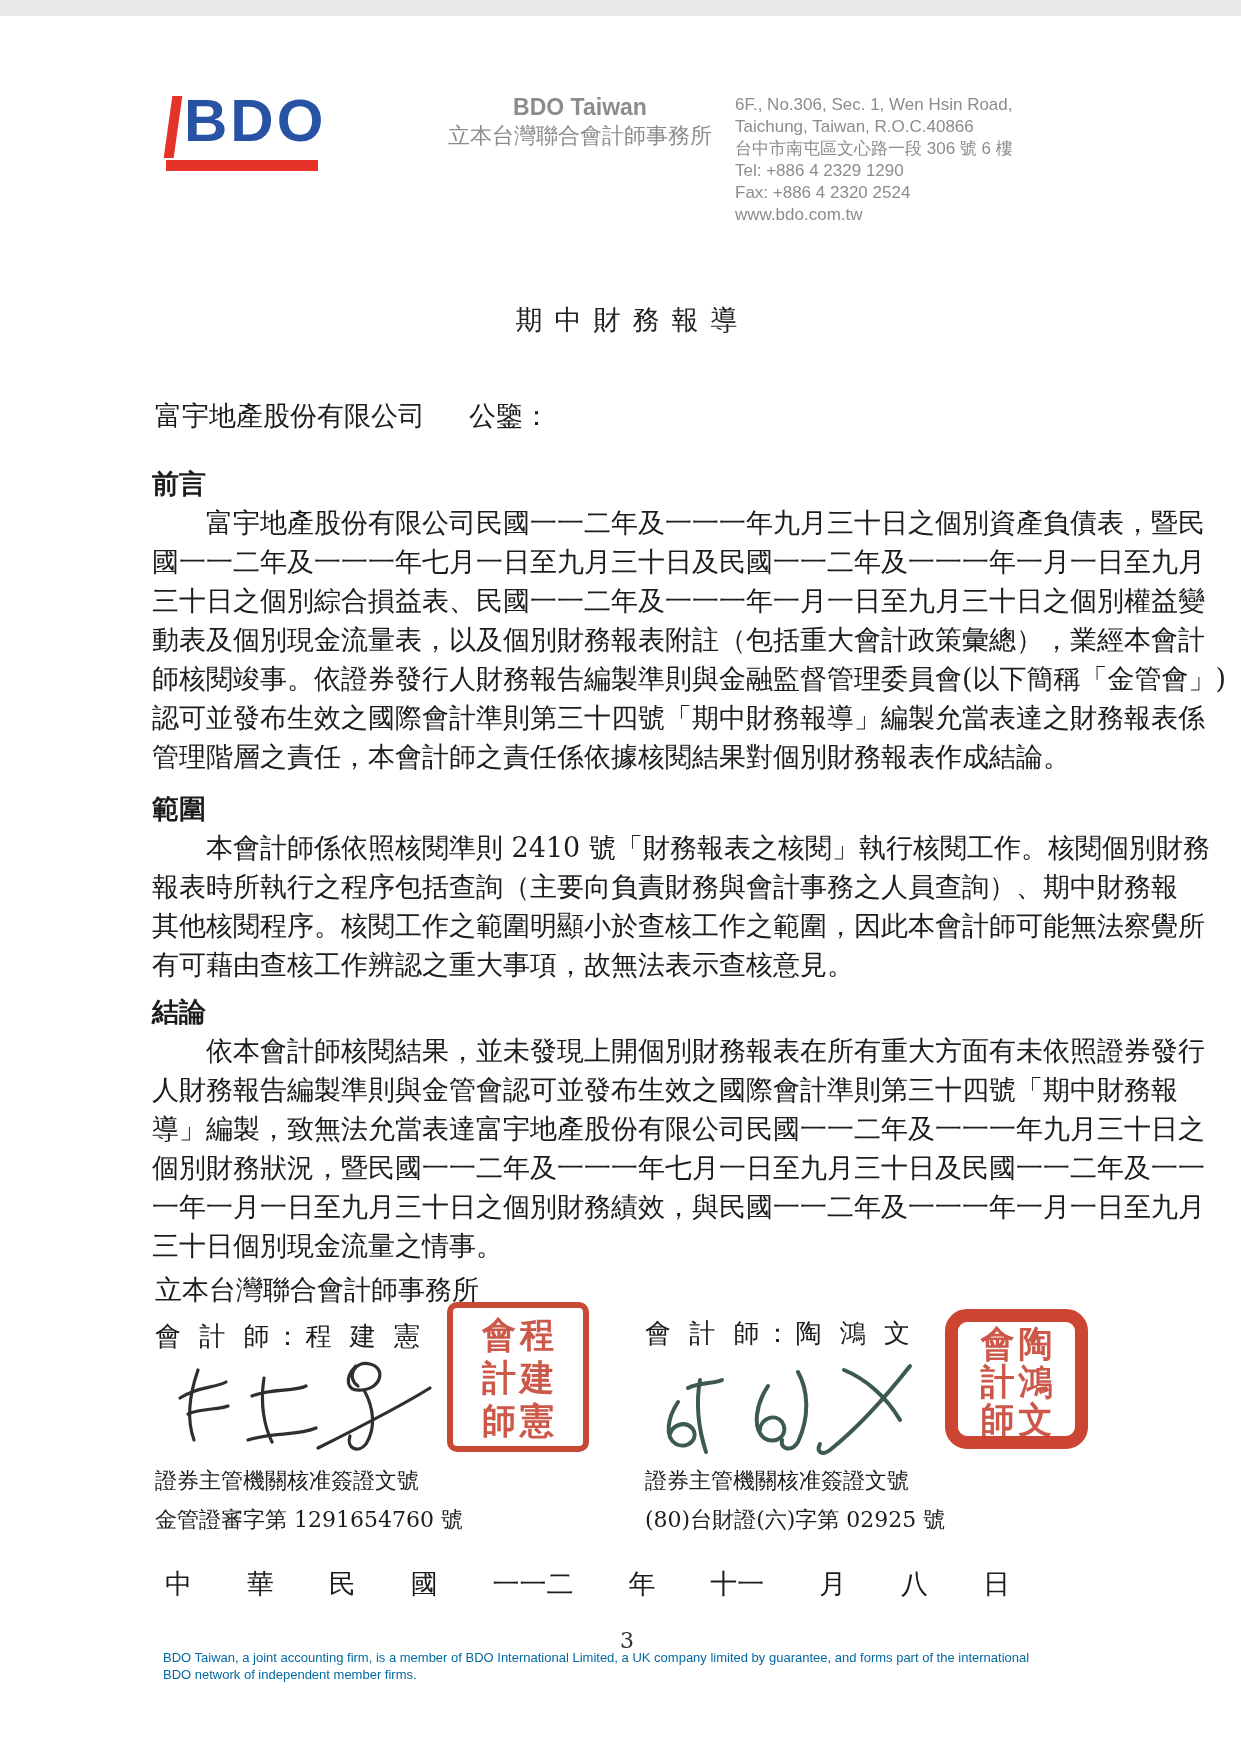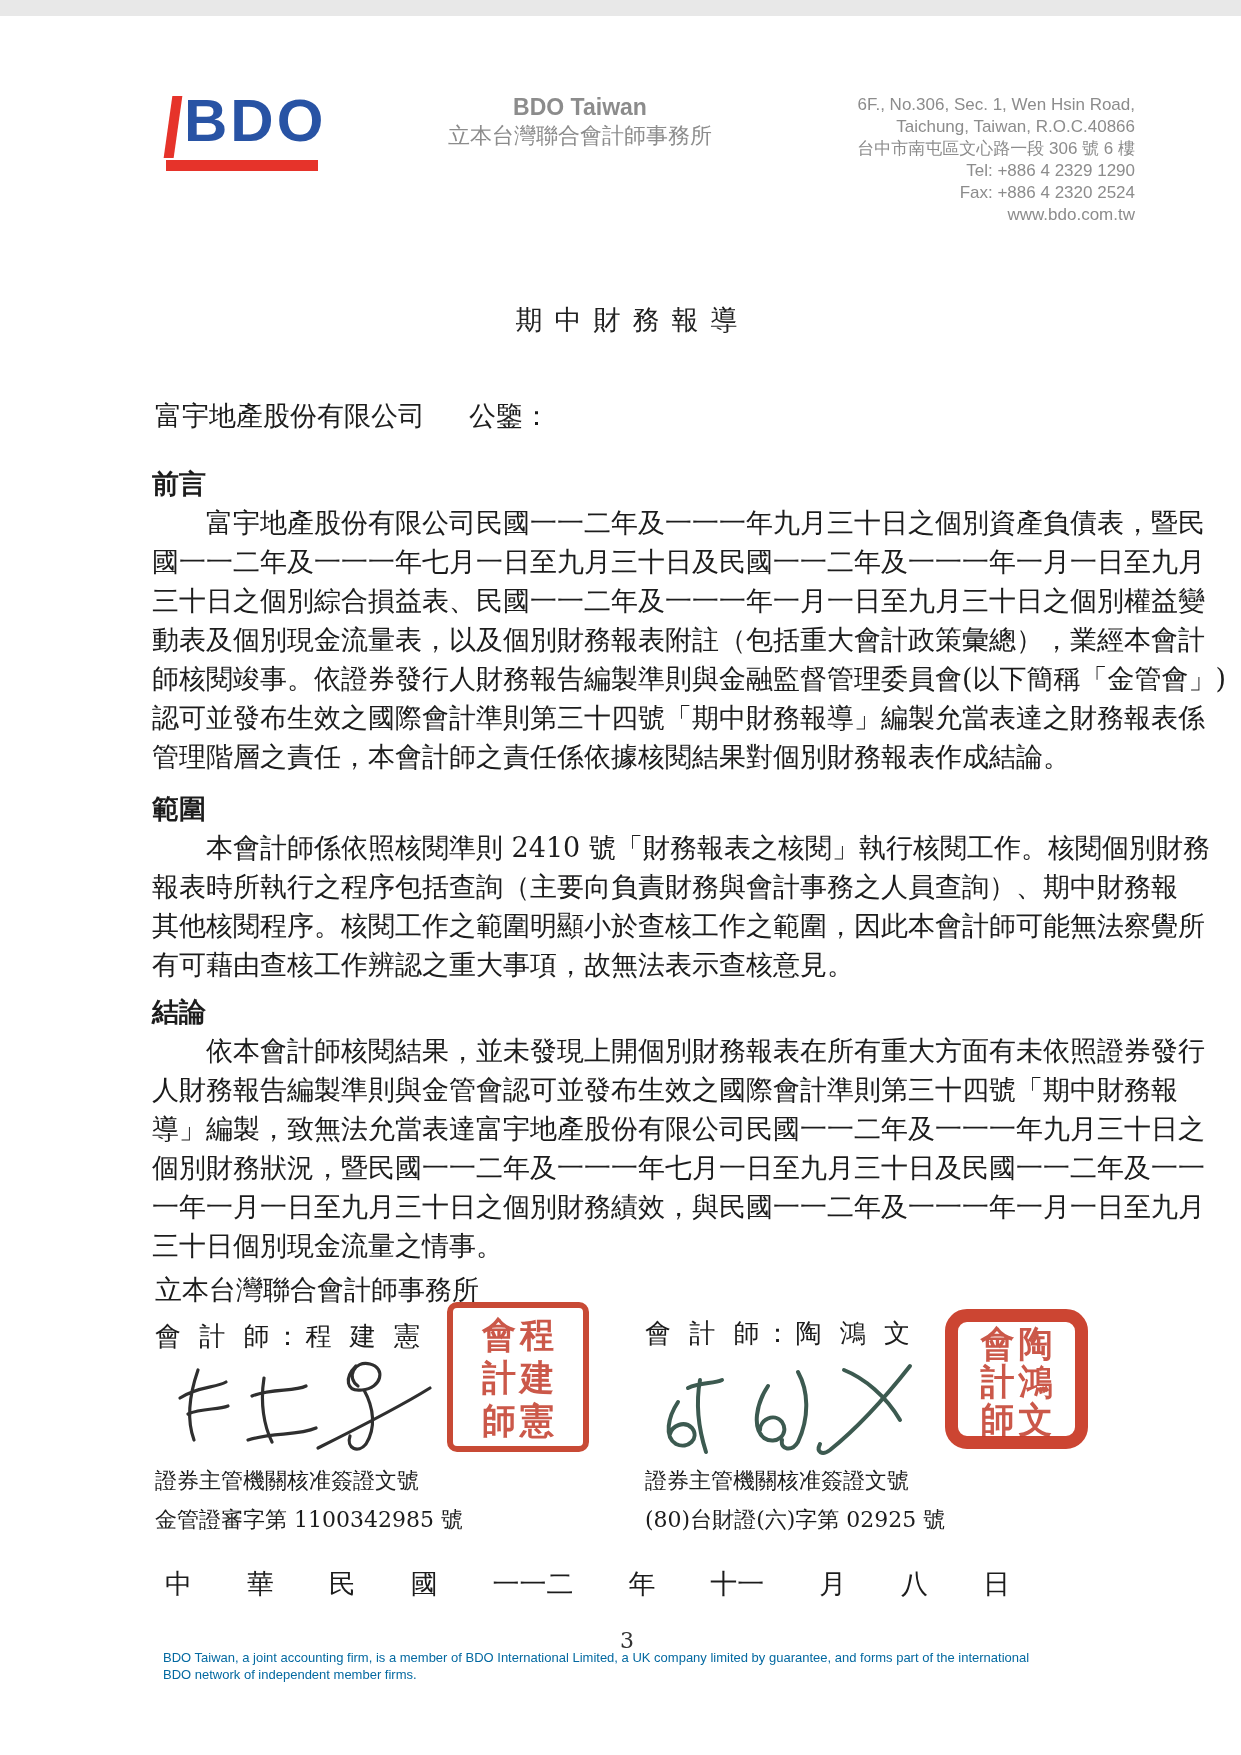--- a/index.html
+++ b/index.html
@@ -19,21 +19,21 @@
     font-size:60px;line-height:62px;color:#2853a4;letter-spacing:3px;
   }
   .logo-underline{width:152px;height:11px;background:#e6332a;margin-top:2px;margin-left:-2px;}
   .firm-block{position:absolute;left:400px;top:78px;width:360px;text-align:center;
     font-family:"Liberation Sans",sans-serif;color:#8c8c8c;}
   .firm-en{font-size:23px;font-weight:bold;line-height:26px;}
   .firm-zh{font-size:22px;line-height:28px;margin-top:2px;}
   .addr-block{position:absolute;left:735px;top:78px;width:400px;
     font-family:"Liberation Sans",sans-serif;color:#8c8c8c;
     font-size:17px;line-height:22px;}
-  .addr-line{white-space:nowrap;text-align:right;}
+  .addr-line{white-space:nowrap;}
   
   .doc-title{position:absolute;left:0;top:286px;width:100%;text-align:center;
     font-size:27px;letter-spacing:12px;color:#222;}
   .addressee{position:absolute;left:155px;top:382px;font-size:27px;}
   .addressee .gap{display:inline-block;width:44px;}
   
   .body-col{position:absolute;left:152px;top:448px;width:943px;}
   .sec-heading{font-size:27px;font-weight:bold;line-height:39px;}
   .pline{font-size:27px;line-height:39px;text-align:justify;text-align-last:justify;white-space:nowrap;}
   .pline.last{text-align-last:left;white-space:normal;}
@@ -162,21 +162,21 @@
     </div>
     <div class="seal-col">
       <span class="seal-char">會</span>
       <span class="seal-char">計</span>
       <span class="seal-char">師</span>
     </div>
   </div>
 
   <div class="approval approval-left">
     <div>證券主管機關核准簽證文號</div>
-    <div>金管證審字第 1100342985 號</div>
+    <div>金管證審字第 1291654760 號</div>
   </div>
   <div class="approval approval-right">
     <div>證券主管機關核准簽證文號</div>
     <div>(80)台財證(六)字第 02925 號</div>
   </div>
 
   <div class="date-line">
     <span>中</span>
     <span>華</span>
     <span>民</span>

